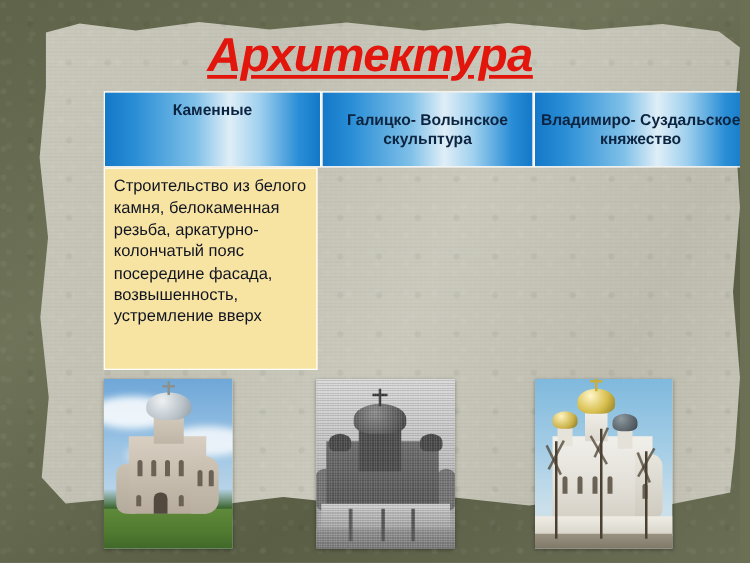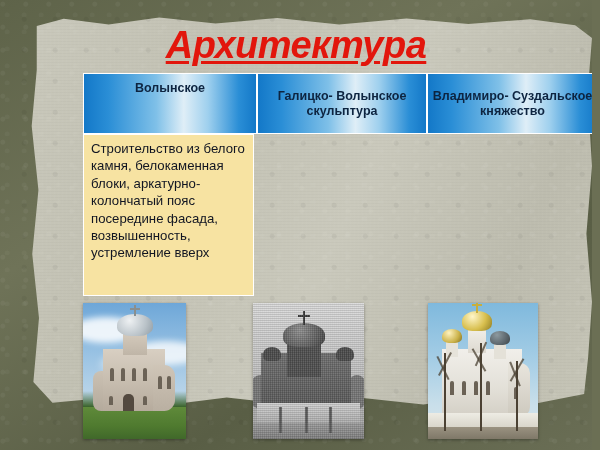--- a/index.html
+++ b/index.html
@@ -220,31 +220,31 @@
 
   <div class="paper">
     <div class="paper-grain"></div>
   </div>
 
   <div class="title">Архитектура</div>
 
   <div class="table">
 
     <div class="row row-head">
-      <div class="hcell c1 single">Волынское</div>
+      <div class="hcell c1 single">Каменные</div>
       <div class="hcell c2">Галицко-
 Волынское
 скульптура</div>
       <div class="hcell c3">Владимиро-
 Суздальское
 княжество</div>
     </div>
 
     <div class="row row-body">
-      <div class="bcell c3">Строительство из белого камня, белокаменная блоки, аркатурно-колончатый пояс посередине фасада, возвышенность, устремление вверх</div>
+      <div class="bcell c3">Строительство из белого камня, белокаменная резьба, аркатурно-колончатый пояс посередине фасада, возвышенность, устремление вверх</div>
     </div>
 
   </div>
 
   <div class="photos">
 
     <div class="photo photo-1">
       <div class="p1-sky"></div>
       <div class="p1-cloud1"></div>
       <div class="p1-cloud2"></div>

